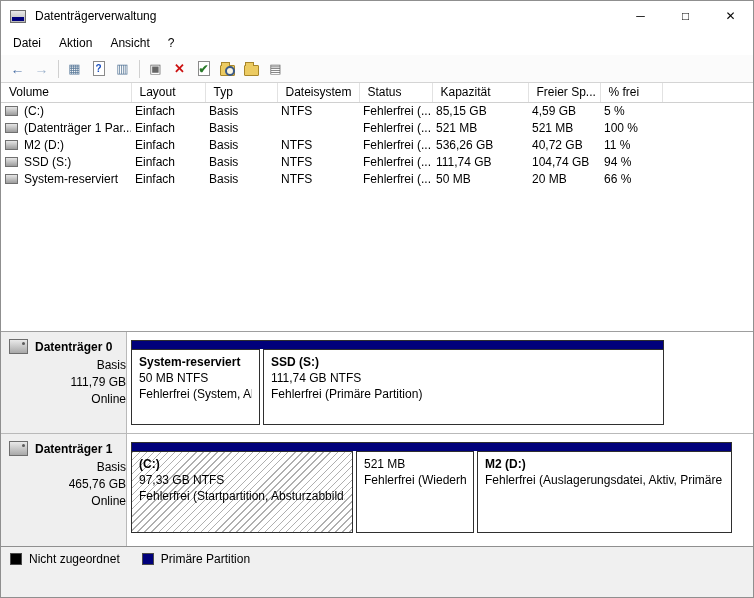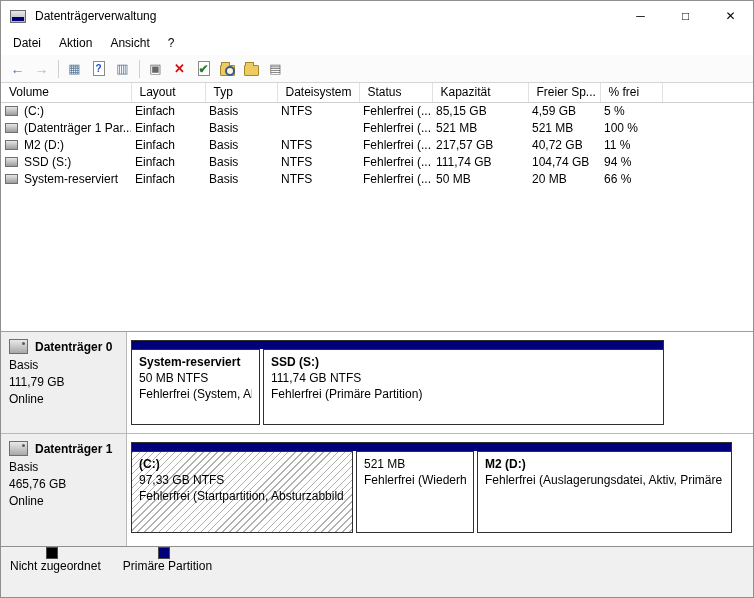--- a/index.html
+++ b/index.html
@@ -57,42 +57,42 @@
   .c0 { width: 130px; } .c1 { width: 74px; } .c2 { width: 72px; } .c3 { width: 82px; }
   .c4 { width: 73px; } .c5 { width: 96px; } .c6 { width: 72px; } .c7 { width: 62px; }
   .vol-cell { display: flex; align-items: center; }
   .vol-ico { flex: 0 0 13px; width: 13px; height: 10px; margin-right: 6px;
     background: linear-gradient(#e6e6e6,#9c9c9c); border: 1px solid #707070; }
   
   .graph { flex: 0 0 215px; border-top: 1px solid #9e9e9e; background: #fff; }
   .disk-row { display: flex; border-bottom: 1px solid #b9b9b9; background: #fff; }
   .disk-row.r0 { height: 102px; }
   .disk-row.r1 { height: 112px; border-bottom: none; }
-  .disk-info { flex: 0 0 126px; width: 126px; background: #efefef; border-right: 1px solid #b9b9b9; padding: 7px 0 0 8px; }
+  .disk-info { flex: 0 0 126px; width: 126px; background: #efefef; border-right: 1px solid #b9b9b9; padding: 7px 0 0 8px; text-align: right; }
   .disk-title-line { display: flex; align-items: center; margin-bottom: 4px; }
   .disk-ico { width: 19px; height: 15px; margin-right: 7px; position: relative;
     background: linear-gradient(#e9e9e9,#a8a8a8); border: 1px solid #6d6d6d; }
   .disk-ico::after { content:""; position:absolute; right:2px; top:2px; width:3px; height:3px; background:#5a5a5a; border-radius:50%; }
   .disk-name { font-weight: bold; }
   .disk-line { margin-top: 3px; }
   .parts-area { flex: 1; padding: 8px 0 0 4px; }
   .parts-block { }
   .band { height: 9px; background: #00007b; border: 1px solid #2f2f2f; border-bottom: none; }
   .boxes { display: flex; gap: 3px; }
   .part { background: #fff; border: 1px solid #2f2f2f; padding: 4px 7px; overflow: hidden; }
   .r0 .part { height: 76px; }
   .r1 .part { height: 82px; }
   .part div { white-space: nowrap; overflow: hidden; line-height: 16px; }
   .p-title { font-weight: bold; }
   .part.hatched {
     background-image: repeating-linear-gradient(135deg, rgba(110,110,110,.55) 0 1px, rgba(0,0,0,0) 1px 5px);
   }
   
   .legend { flex: 0 0 24px; background: #f0f0f0; border-top: 1px solid #8f8f8f; display: flex; align-items: center; padding-left: 9px; }
-  .legend-item { display: flex; align-items: center; margin-right: 22px; flex-direction: column; }
+  .legend-item { display: flex; align-items: center; margin-right: 22px; }
   .swatch { width: 12px; height: 12px; border: 1px solid #4a4a4a; margin-right: 7px; }
   .bottom-strip { flex: 1; background: #f0f0f0; }
 </style>
 </head>
 <body>
 
 <div class="window">
 
   <div class="titlebar">
     <span class="app-icon"></span>
@@ -214,21 +214,21 @@
           <td>
               <span class="vol-cell">
                 <span class="vol-ico"></span>
                 <span>M2 (D:)</span>
               </span>
             </td>
           <td>Einfach</td>
           <td>Basis</td>
           <td>NTFS</td>
           <td>Fehlerfrei (...</td>
-          <td>217,57 GB</td>
+          <td>536,26 GB</td>
           <td>40,72 GB</td>
           <td>11 %</td>
           <td></td>
         </tr>
         <tr>
           <td>
               <span class="vol-cell">
                 <span class="vol-ico"></span>
                 <span>SSD (S:)</span>
               </span>

